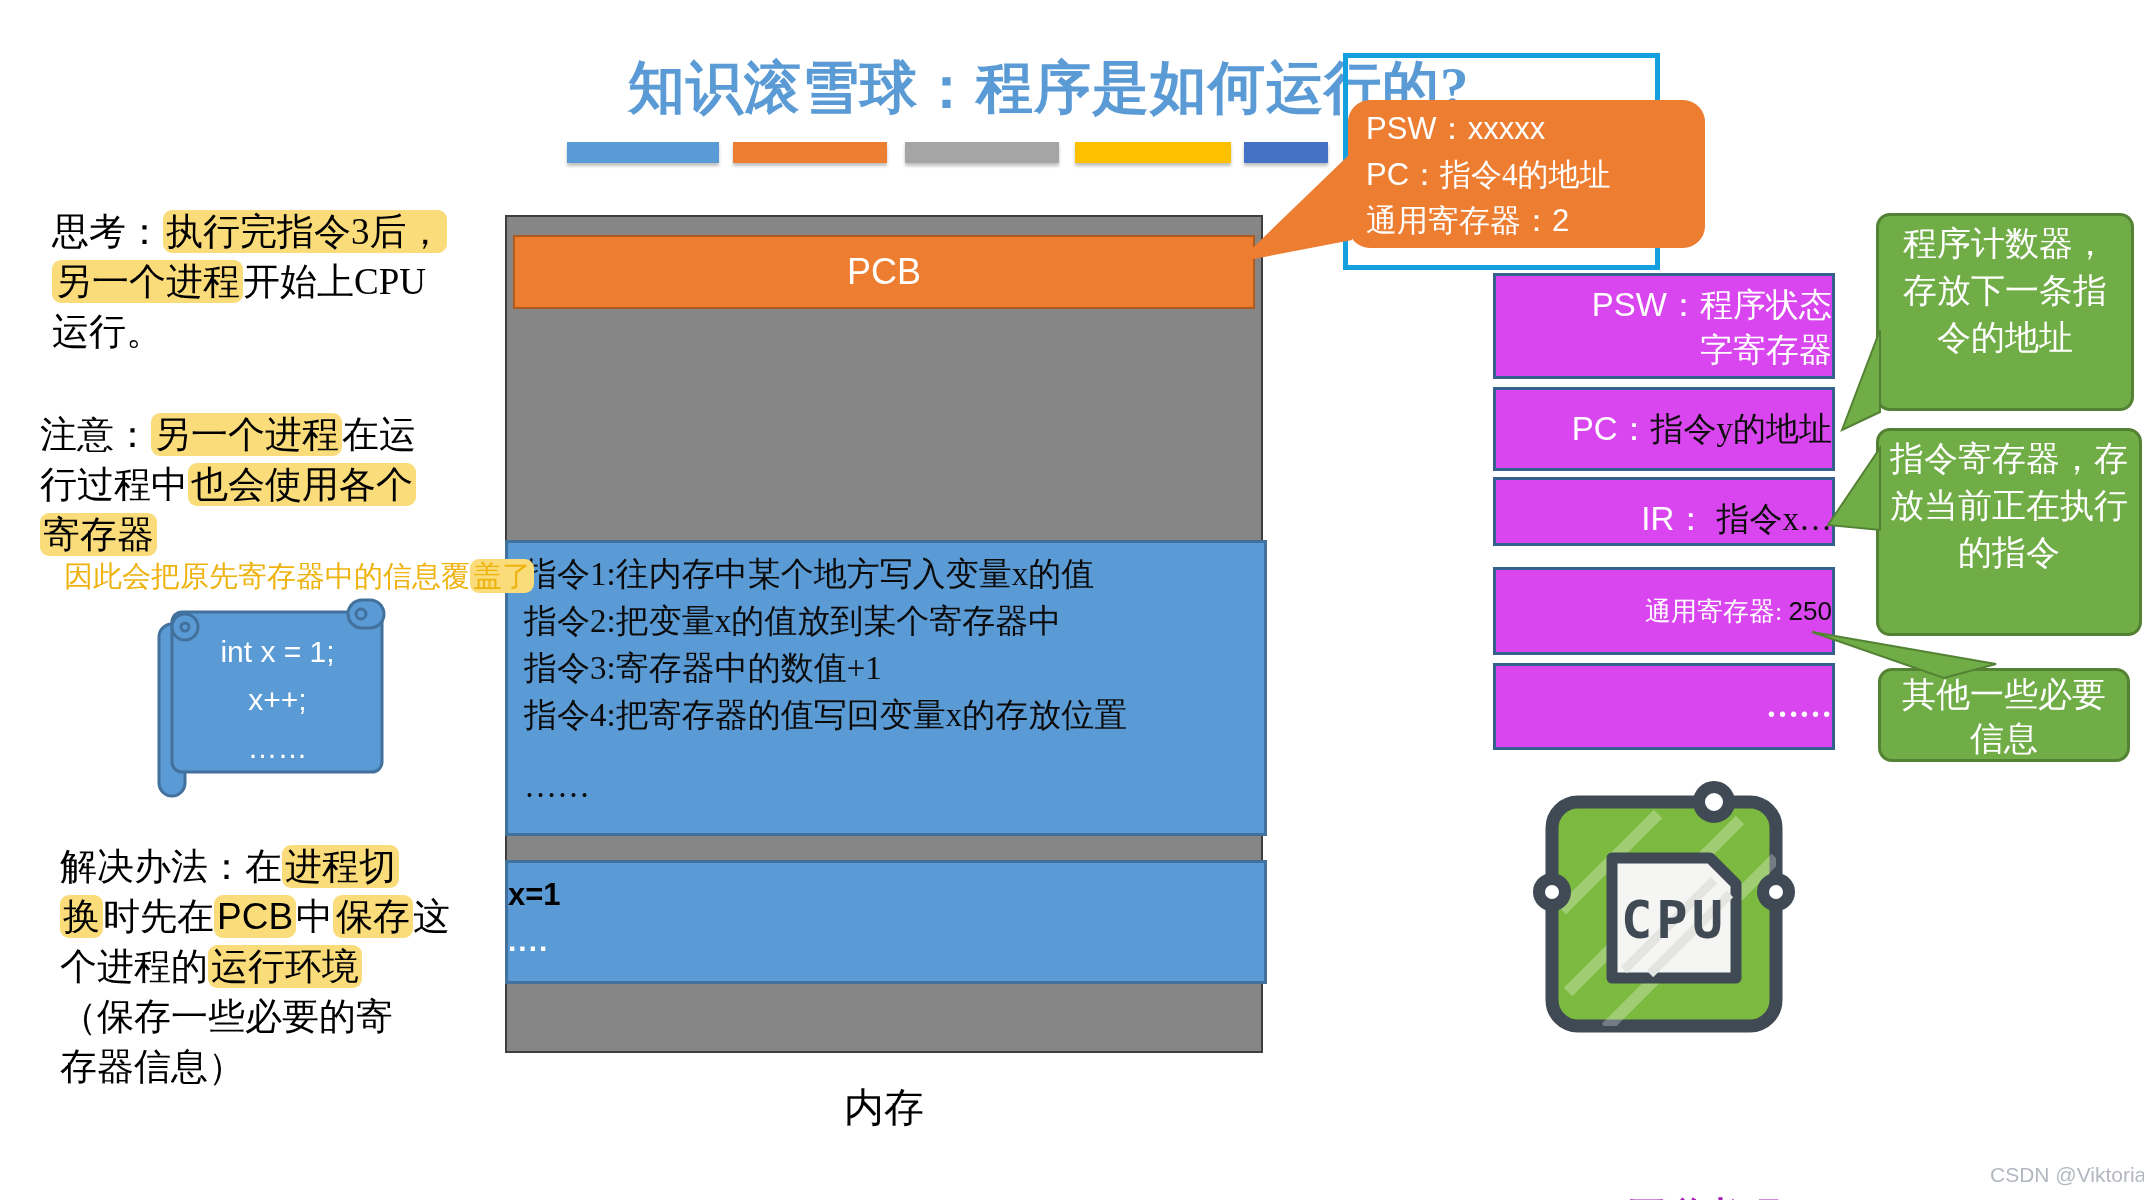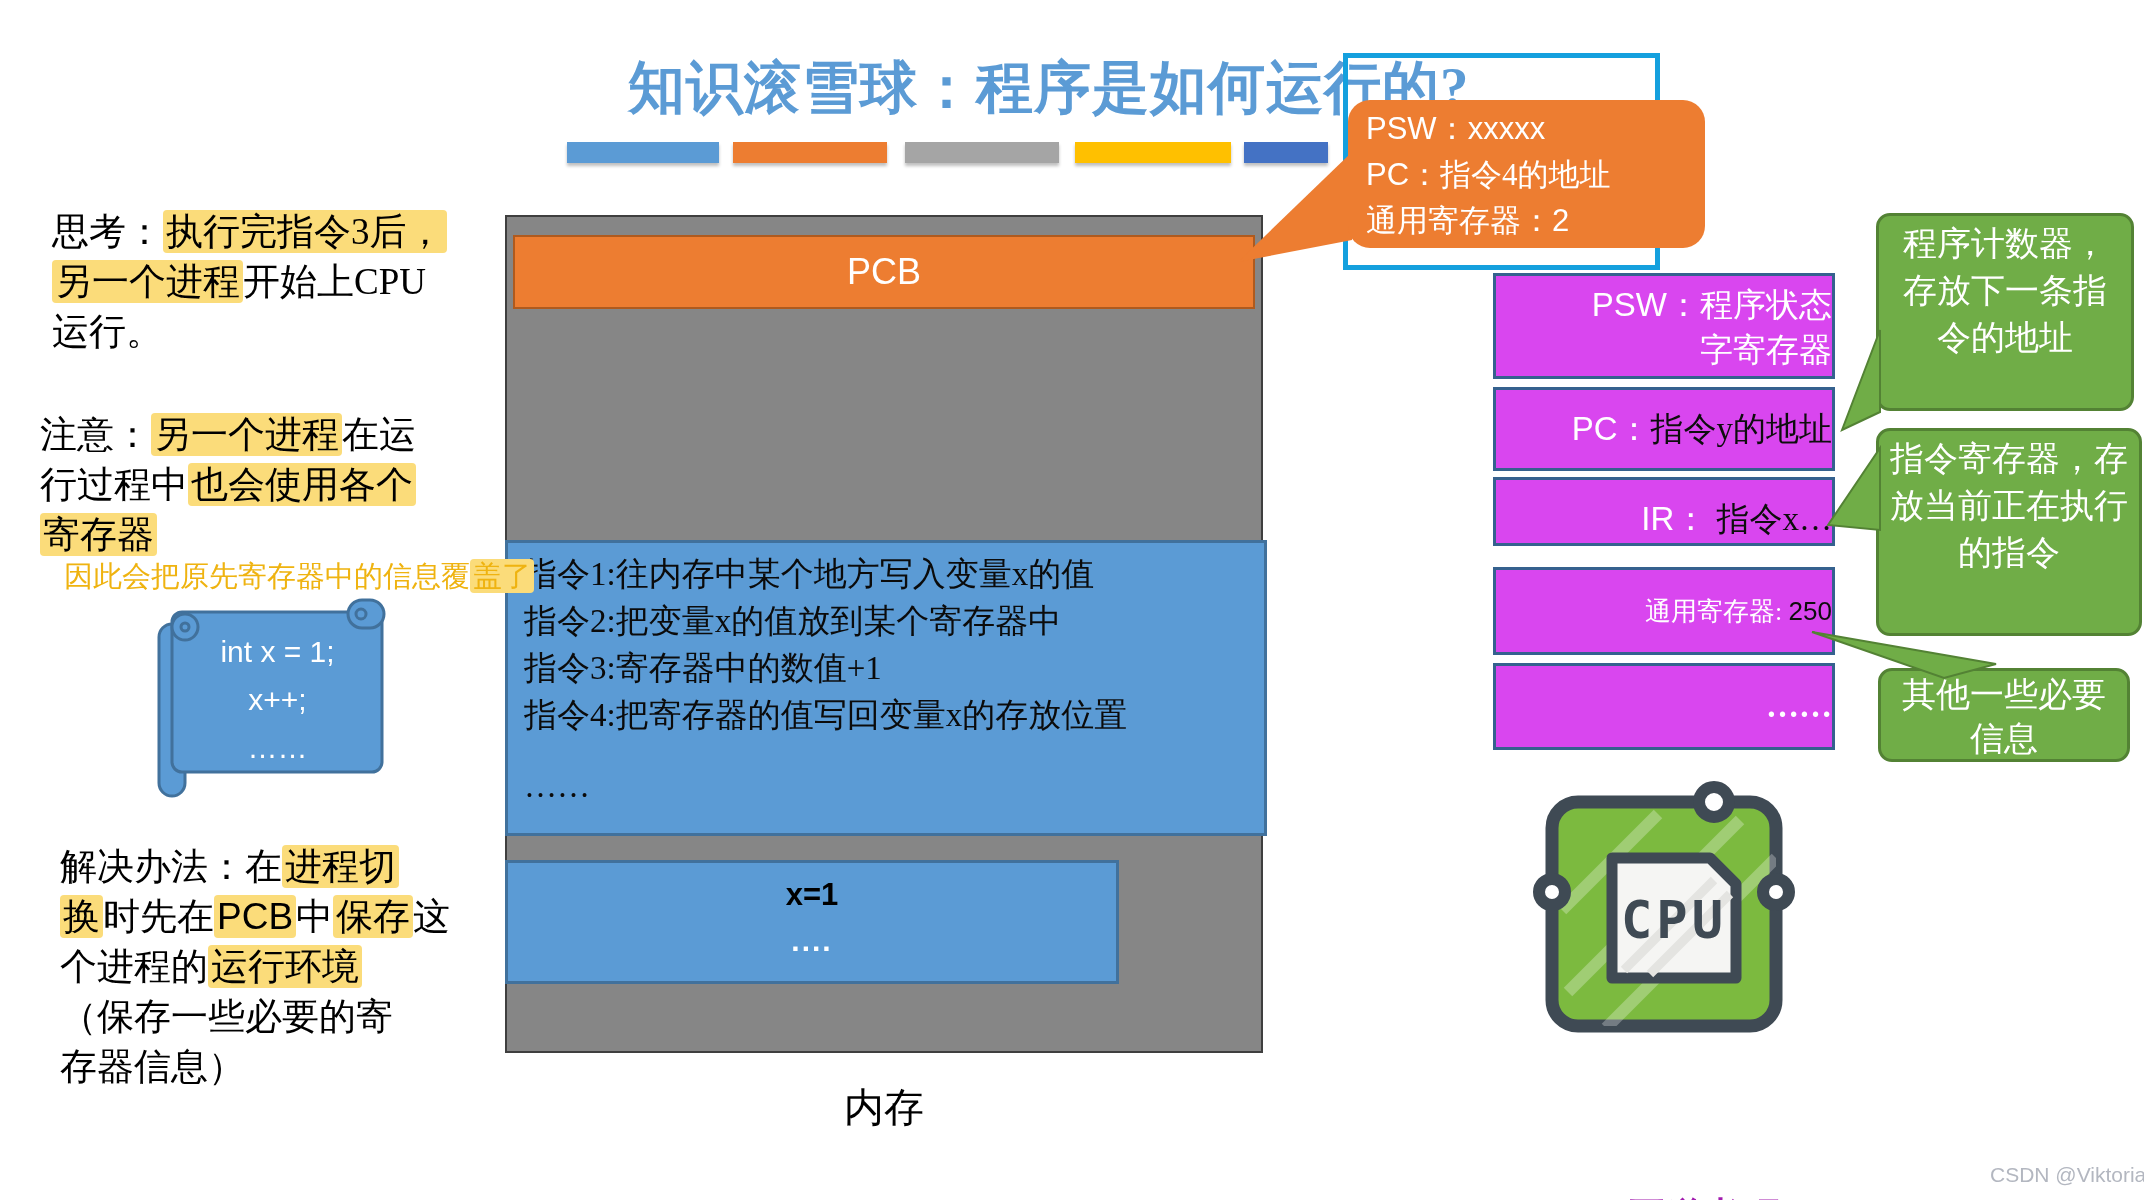--- a/index.html
+++ b/index.html
@@ -1,34 +1,34 @@
 <!DOCTYPE html>
 <html><head>
 <meta charset="utf-8">
 <style>
   html,body{margin:0;padding:0;background:#fff;}
   .slide{position:relative;width:2144px;height:1200px;background:#fff;overflow:hidden;
          font-family:"Liberation Serif",serif;color:#111;text-decoration:underline;}
   .abs{position:absolute;}
-  .hl{background:#FBDC7A;border-radius:4px;padding:1px 3px;box-decoration-break:clone;-webkit-box-decoration-break:clone;}
+  .hl{background:#FBDC7A;border-radius:9px;padding:1px 3px;box-decoration-break:clone;-webkit-box-decoration-break:clone;}
   .lat{font-family:"Liberation Sans",sans-serif;}
   .w{color:#fff;}
   .b{color:#0d0d0d;}
   .title{font-size:57px;letter-spacing:1px;color:#5B9BD5;white-space:nowrap;font-weight:bold;z-index:1;}
   .bar{position:absolute;top:0;height:21px;box-shadow:0 3px 3px rgba(0,0,0,.25);}
   .note{font-size:37px;line-height:50px;color:#000;white-space:nowrap;}
   .orangeline{font-size:29px;color:#EFB310;white-space:nowrap;z-index:2;}
   .memory{left:505px;top:215px;width:758px;height:838px;background:#868686;border:2px solid #3F3F3F;box-sizing:border-box;}
   .pcb{position:absolute;left:6px;top:18px;width:calc(100% - 12px);height:74px;background:#ED7D31;border:2px solid #AF5A1E;
        box-sizing:border-box;color:#fff;text-align:center;font:400 36px/70px "Liberation Sans",sans-serif;}
   .instr{position:absolute;left:-2px;top:323px;width:762px;height:296px;background:#5B9BD5;border:3px solid #41719C;
          box-sizing:border-box;padding:8px 0 0 16px;font-size:33px;line-height:47px;color:#0b0b0b;}
   .instr .dotline{margin-top:24px;}
-  .datablk{position:absolute;left:-2px;top:643px;width:614px;height:124px;background:#5B9BD5;border:3px solid #41719C;
-           box-sizing:border-box;text-align:center;}
+  .datablk{position:absolute;left:-2px;top:643px;width:762px;height:124px;background:#5B9BD5;border:3px solid #41719C;
+           box-sizing:border-box;}
   .xv{font:600 31px/31px "Liberation Sans",sans-serif;color:#000;margin-top:16px;}
   .xd{font:700 30px/30px "Liberation Sans",sans-serif;color:#fff;letter-spacing:2px;margin-top:16px;}
   .memlabel{left:505px;top:1080px;width:758px;text-align:center;font-size:40px;color:#000;}
   .bluerect{left:1343px;top:53px;width:317px;height:217px;border:5px solid #14A0DE;box-sizing:border-box;z-index:4;}
   .obubble{left:1348px;top:100px;width:357px;height:148px;background:#ED7D31;border-radius:22px;z-index:6;
            padding:6px 16px 0 18px;box-sizing:border-box;font-size:31px;line-height:46px;color:#fff;}
   .regbox{position:absolute;left:1493px;width:342px;background:#d946ef;border:3px solid #35618E;box-sizing:border-box;
           color:#fff;text-align:right;font-size:33px;}
   .gc{position:absolute;background:#70AD47;border:3px solid #538234;border-radius:14px;color:#fff;text-align:center;
       font-size:34px;line-height:47px;box-sizing:border-box;z-index:3;}

